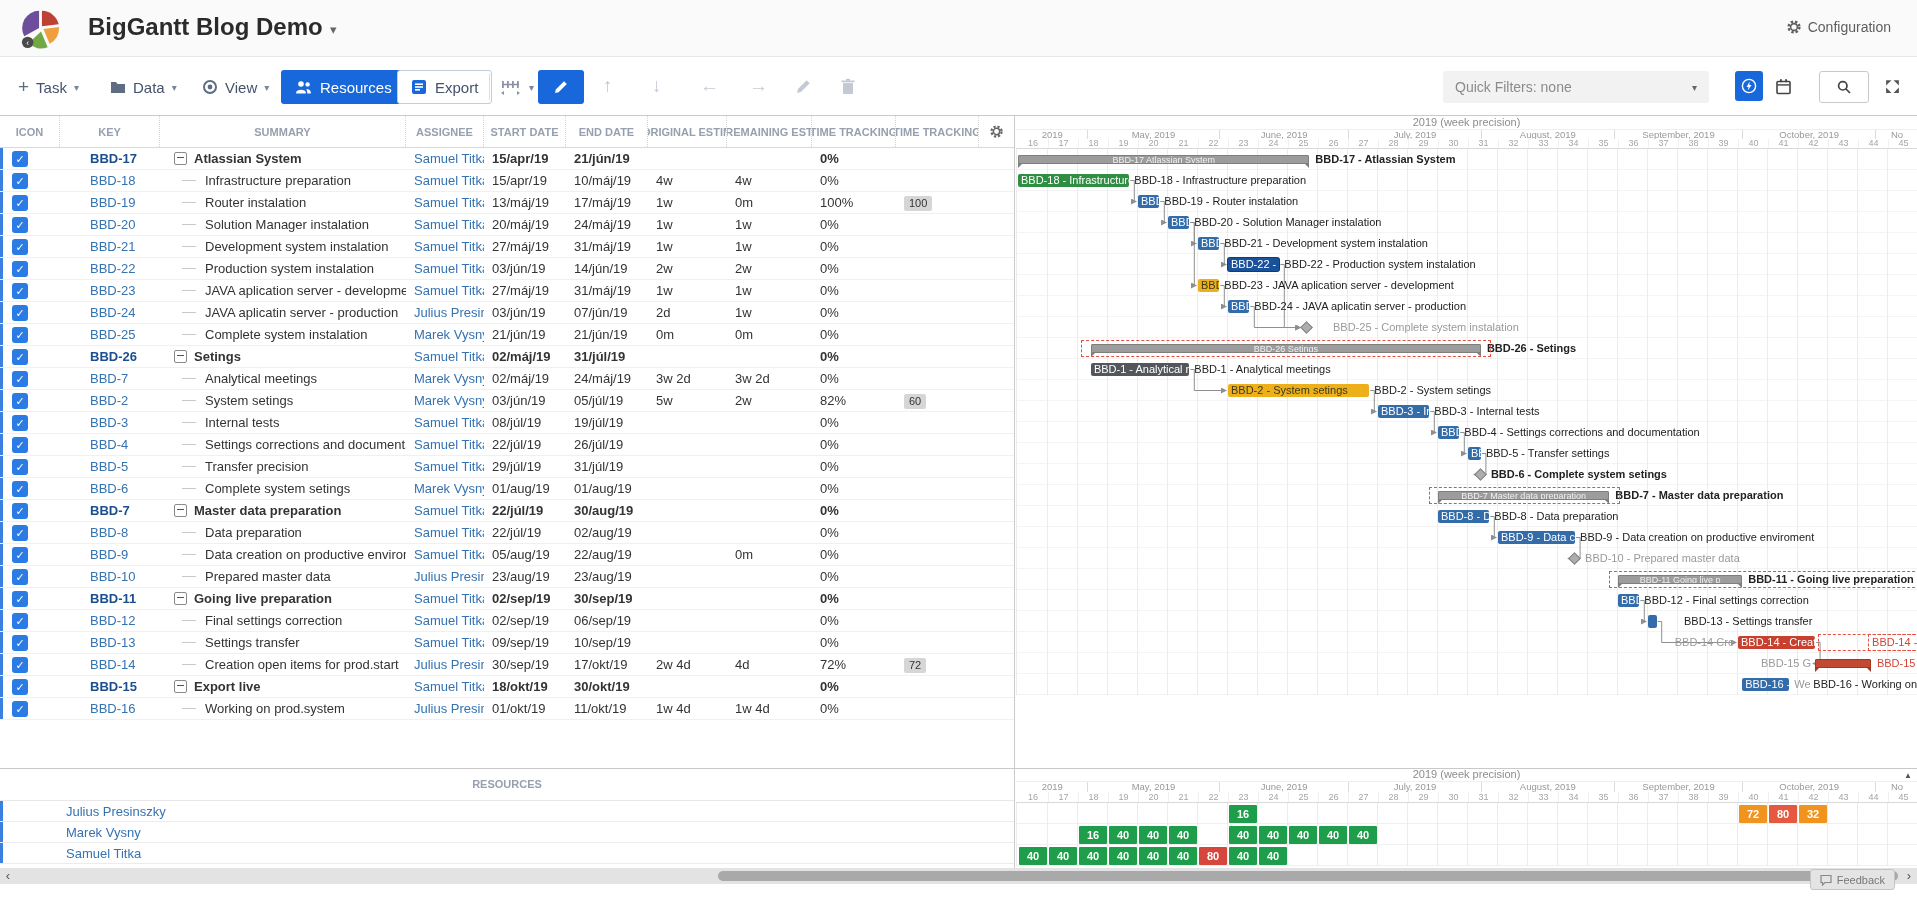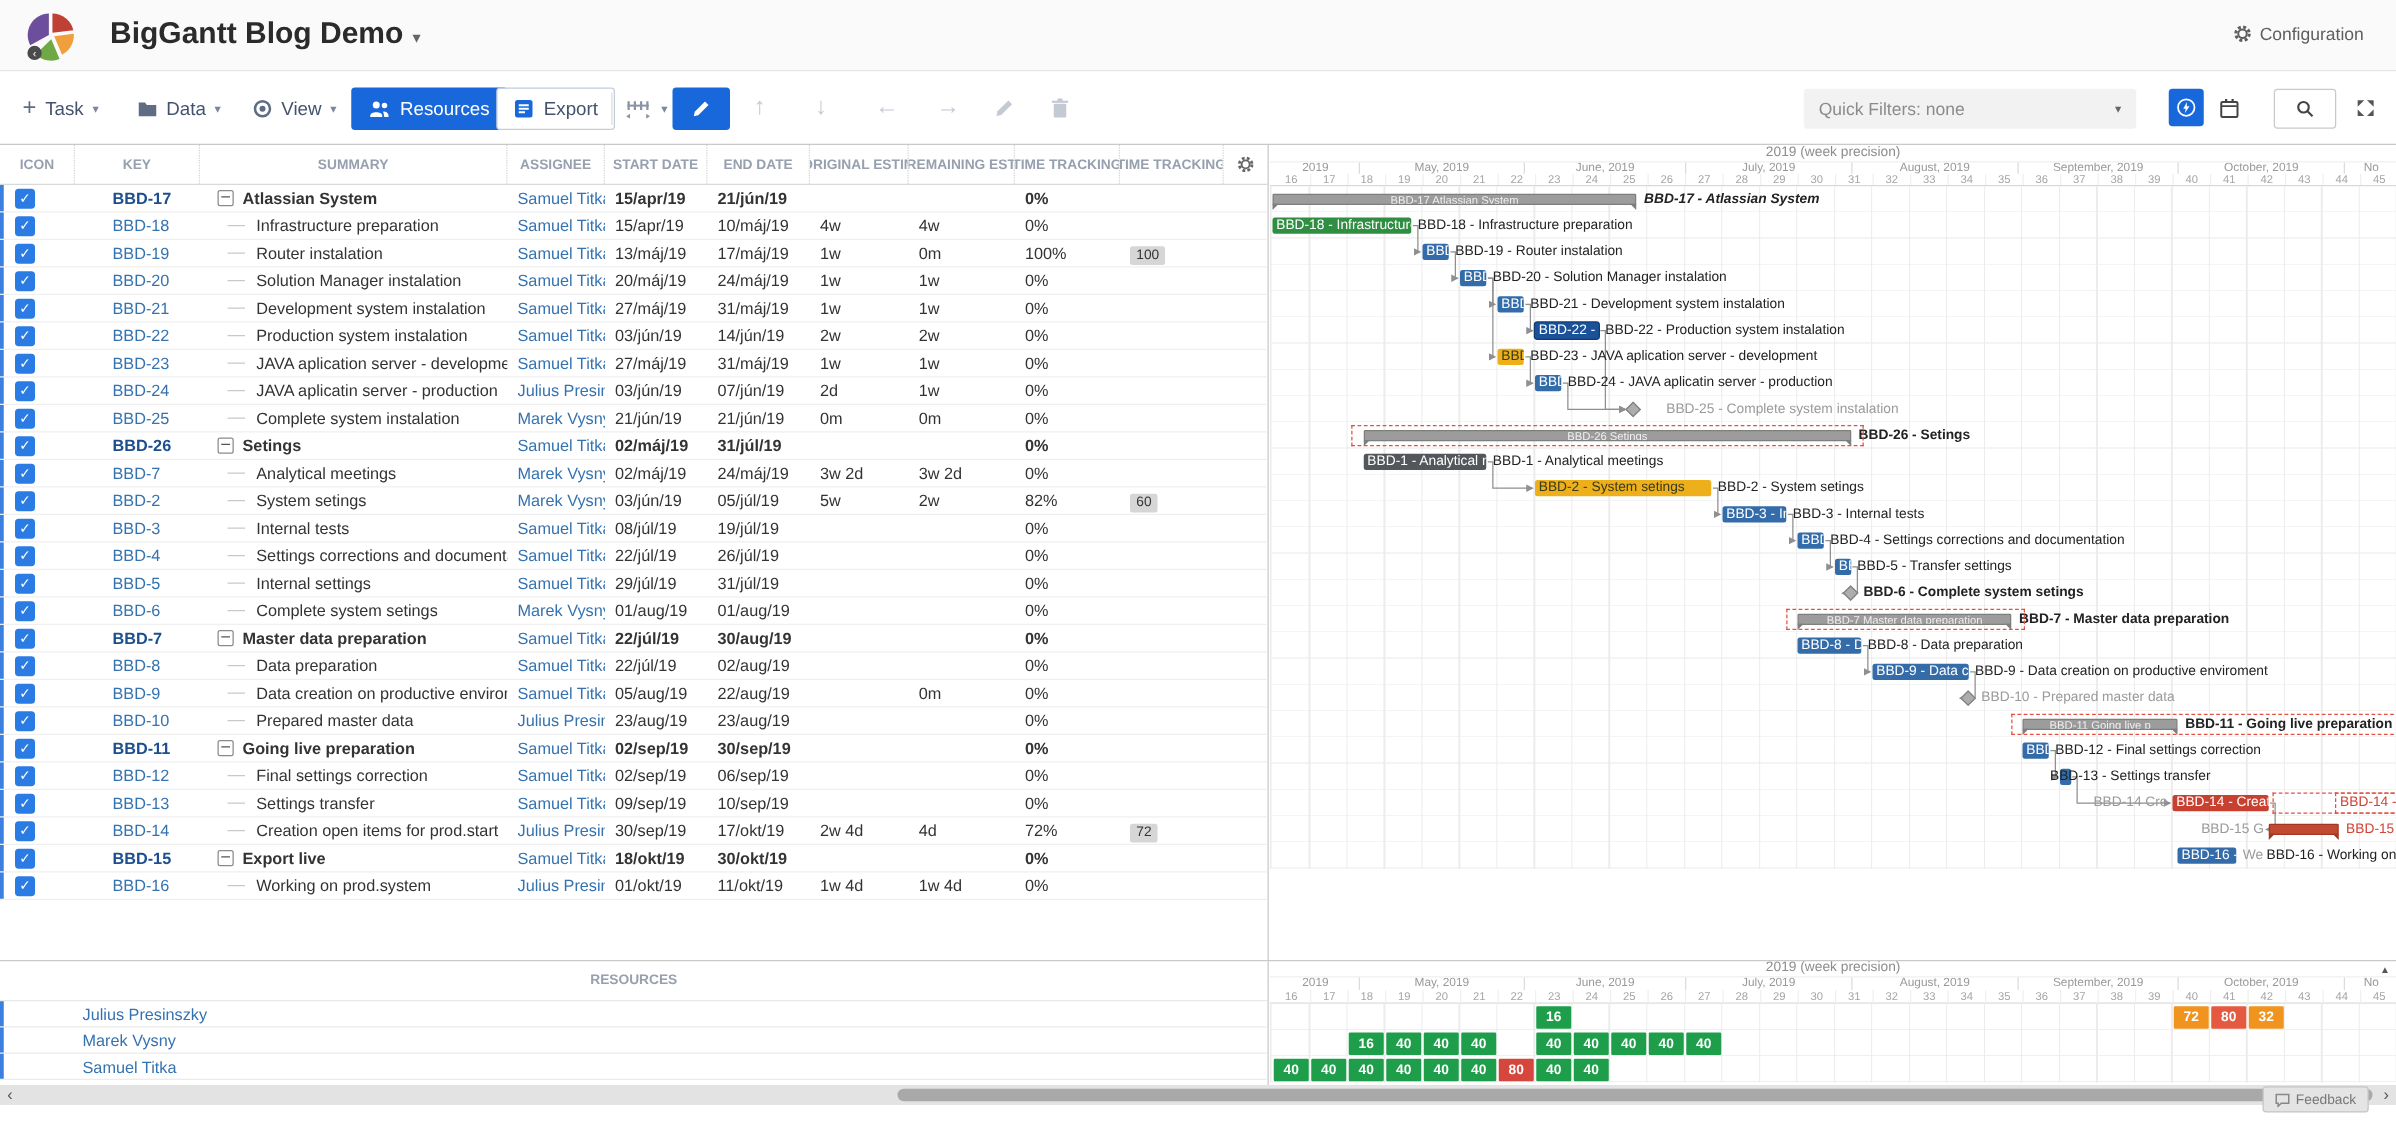--- a/index.html
+++ b/index.html
@@ -479,21 +479,21 @@
           <div class="tc c-tt w-tt">0%</div>
           <div class="tc c-badge w-badge"></div>
         </div>
         <div class="trow">
           <div class="tc c-icon w-icon">
             <div class="checkbox">✓</div>
           </div>
           <div class="tc c-key w-key">BBD-5</div>
           <div class="tc c-sum w-sum">
             <div class="dash"></div>
-            <div class="sumtext">Internal settings</div>
+            <div class="sumtext">Transfer precision</div>
           </div>
           <div class="tc c-ass w-ass">Samuel Titka</div>
           <div class="tc c-start w-start">29/júl/19</div>
           <div class="tc c-end w-end">31/júl/19</div>
           <div class="tc c-orig w-orig"></div>
           <div class="tc c-rem w-rem"></div>
           <div class="tc c-tt w-tt">0%</div>
           <div class="tc c-badge w-badge"></div>
         </div>
         <div class="trow">
@@ -752,21 +752,21 @@
           <path d="M 465.9 304.5 L 469.9 304.5 L 469.9 325.5 L 457.9 325.5" fill="none" stroke="#8F8F8F" stroke-width="1" marker-end="url(#arr)"></path>
           <path d="M 474.3 367.5 L 478.3 367.5 L 478.3 388.5 L 480 388.5" fill="none" stroke="#8F8F8F" stroke-width="1" marker-end="url(#arr)"></path>
           <path d="M 560.1 388.5 L 564.1 388.5 L 564.1 409.5 L 552.1 409.5" fill="none" stroke="#8F8F8F" stroke-width="1" marker-end="url(#arr)"></path>
           <path d="M 624.3000000000001 451.5 L 628.3000000000001 451.5 L 628.3000000000001 472.5 L 630 472.5" fill="none" stroke="#8F8F8F" stroke-width="1" marker-end="url(#arr)"></path>
           <path d="M 641.6999999999999 472.5 L 645.6999999999999 472.5 L 645.6999999999999 493.5 L 720 493.5" fill="none" stroke="#8F8F8F" stroke-width="1" marker-end="url(#arr)"></path>
           <path d="M 800.1 493.5 L 804.1 493.5 L 804.1 514.5 L 797.1 514.5" fill="none" stroke="#8F8F8F" stroke-width="1" marker-end="url(#arr)"></path>
         </svg>
         <div class="bar summary" style="left: 2px; top: 6px; width: 291.3px; background: rgb(156, 156, 156); border: 1px solid rgb(126, 126, 126);"><span>BBD-17 Atlassian System</span></div>
         <div class="stab" style="position: absolute; top: 14px; left: 2px; border-top: 5px solid rgb(126, 126, 126); border-right: 5px solid transparent;"></div>
         <div class="stab" style="position: absolute; top: 14px; left: 288.3px; border-top: 5px solid rgb(126, 126, 126); border-left: 5px solid transparent;"></div>
-        <div class="glabel b" style="left: 299.3px; top: 0px; font-style: italic;">BBD-17 - Atlassian System</div>
+        <div class="glabel b" style="left: 299.3px; top: 0px;">BBD-17 - Atlassian System</div>
         <div class="bar" style="left: 2px; top: 25px; width: 111.3px; background: rgb(47, 142, 65);"><span>BBD-18 - Infrastructure preparation</span></div>
         <div class="glabel" style="left: 118.3px; top: 21px;">BBD-18 - Infrastructure preparation</div>
         <div class="bar" style="left: 122px; top: 46px; width: 21.3px; background: rgb(51, 108, 169);"><span>BBD-19 - Router instalation</span></div>
         <div class="glabel" style="left: 148.3px; top: 42px;">BBD-19 - Router instalation</div>
         <div class="bar" style="left: 152px; top: 67px; width: 21.3px; background: rgb(51, 108, 169);"><span>BBD-20 - Solution Manager instalation</span></div>
         <div class="glabel" style="left: 178.3px; top: 63px;">BBD-20 - Solution Manager instalation</div>
         <div class="bar" style="left: 182px; top: 88px; width: 21.3px; background: rgb(51, 108, 169);"><span>BBD-21 - Development system instalation</span></div>
         <div class="glabel" style="left: 208.3px; top: 84px;">BBD-21 - Development system instalation</div>
         <div class="bar" style="left: 212px; top: 109px; width: 51.3px; background: rgb(25, 81, 154); box-shadow: rgb(18, 60, 110) 0px 0px 0px 1px;"><span>BBD-22 - Production system instalation</span></div>
         <div class="glabel" style="left: 268.3px; top: 105px;">BBD-22 - Production system instalation</div>
@@ -802,21 +802,21 @@
         <div class="glabel" style="left: 564.1px; top: 378px;">BBD-9 - Data creation on productive enviroment</div>
         <div class="diamond" style="left: 554.1px; top: 405px;"></div>
         <div class="glabel gray" style="left: 569.1px; top: 399px;">BBD-10 - Prepared master data</div>
         <div class="bar summary" style="left: 602px; top: 426px; width: 124.2px; background: rgb(156, 156, 156); border: 1px solid rgb(126, 126, 126);"><span>BBD-11 Going live p</span></div>
         <div class="stab" style="position: absolute; top: 434px; left: 602px; border-top: 5px solid rgb(126, 126, 126); border-right: 5px solid transparent;"></div>
         <div class="stab" style="position: absolute; top: 434px; left: 721.2px; border-top: 5px solid rgb(126, 126, 126); border-left: 5px solid transparent;"></div>
         <div class="glabel b" style="left: 732.2px; top: 420px;">BBD-11 - Going live preparation</div>
         <div class="bar" style="left: 602px; top: 445px; width: 21.3px; background: rgb(51, 108, 169);"><span>BBD-12 - Final settings correction</span></div>
         <div class="glabel" style="left: 628.3px; top: 441px;">BBD-12 - Final settings correction</div>
         <div class="bar" style="left: 632px; top: 466px; width: 8.7px; background: rgb(51, 108, 169);"></div>
-        <div class="glabel" style="left: 624px; top: 462px;">BBD-13 - Settings transfer</div>
+        <div class="glabel" style="left: 668px; top: 462px;">BBD-13 - Settings transfer</div>
         <div class="bar" style="left: 722px; top: 487px; width: 77.1px; background: rgb(200, 64, 47);"><span>BBD-14 - Creation open items for prod.start</span></div>
         <div class="glabel gray" style="left: 656px; top: 483px; width: 62px; text-align: right;">BBD-14 Cre</div>
         <div class="glabel critlab" style="left: 804.1px; top: 483px;">BBD-14 - Creation</div>
         <div class="bar summary" style="left: 799.1px; top: 510px; width: 55.8px; background: rgb(195, 74, 50); border: 1px solid rgb(160, 56, 35);"></div>
         <div class="stab" style="position: absolute; top: 518px; left: 799.1px; border-top: 5px solid rgb(160, 56, 35); border-right: 5px solid transparent;"></div>
         <div class="stab" style="position: absolute; top: 518px; left: 849.9px; border-top: 5px solid rgb(160, 56, 35); border-left: 5px solid transparent;"></div>
         <div class="glabel gray" style="left: 733.1px; top: 504px; width: 62px; text-align: right;">BBD-15 G</div>
         <div class="glabel red" style="left: 860.9px; top: 504px;">BBD-15 - Going live</div>
         <div class="bar" style="left: 726.2px; top: 529px; width: 47.1px; background: rgb(51, 108, 169);"><span>BBD-16 - Working on prod.system</span></div>
         <div class="glabel gray" style="left: 778.3px; top: 525px;">We</div>

